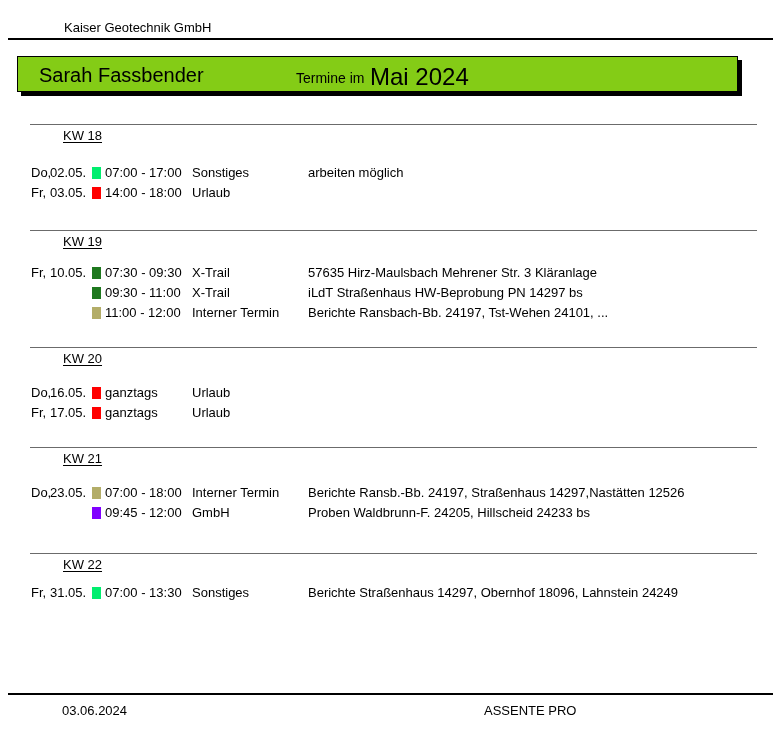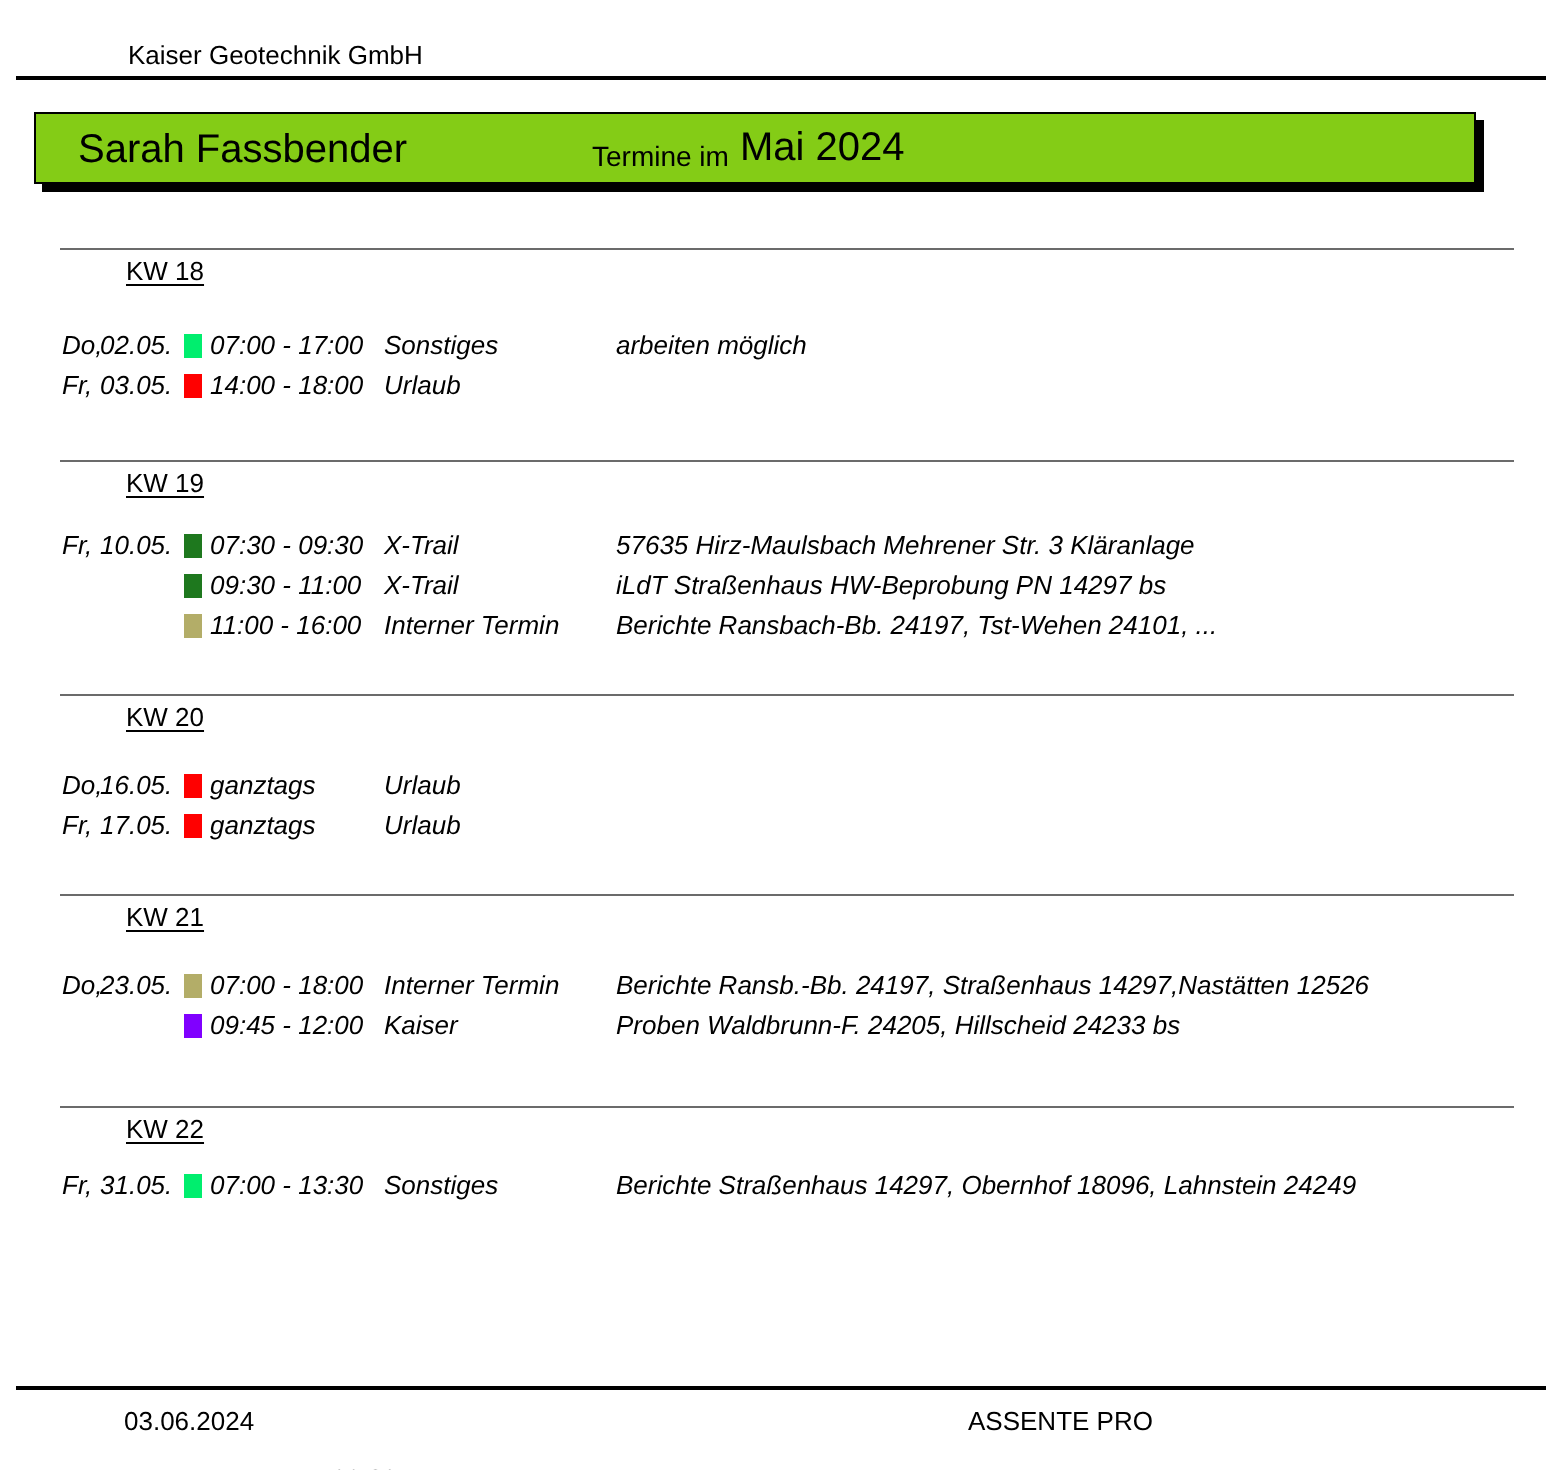--- a/index.html
+++ b/index.html
@@ -14,26 +14,26 @@
   }
   .company { position: absolute; left: 64px; top: 20px; }
   .rule-top { position: absolute; left: 8px; top: 38px; width: 765px; border-top: 2px solid #000; }
 
   .title-box {
     position: absolute; left: 17px; top: 56px; width: 721px; height: 36px;
     border: 1px solid #000; background: #84cc16; box-shadow: 4px 4px 0 #000;
   }
   .person   { position: absolute; left: 21px;  top: 7px;  font-size: 20px; white-space: nowrap; }
   .t-prefix { position: absolute; left: 278px; top: 13px; font-size: 14px; white-space: nowrap; }
-  .t-period { position: absolute; left: 352px; top: 6px;  font-size: 20px; white-space: nowrap; }
+  .t-period { position: absolute; left: 352px; top: 6px;  font-size: 24px; white-space: nowrap; }
 
   .week { position: absolute; left: 0; width: 780px; }
   .week-rule  { position: absolute; left: 30px; top: 0; width: 727px; border-top: 1px solid #6b6b6b; }
   .week-label { position: absolute; left: 33px; top: 4px; text-decoration: underline; text-underline-offset: 2px; margin-left: 30px; }
-  .rows { position: absolute; left: 0; width: 652px; font-style: italic; }
+  .rows { position: absolute; left: 0; width: 652px; }
   .row  { position: relative; height: 20px; }
   .row > span { position: absolute; top: 0; line-height: 20px; white-space: nowrap; }
   .c-day  { left: 31px; }
   .c-date { left: 50px; width: 38px; text-align: left; }
   .row > .sq { top: 4px; left: 92px; width: 9px; height: 12px; }
   .c-time { left: 105px; }
   .c-type { left: 192px; }
   .c-desc { left: 308px; }
 
   .rule-footer { position: absolute; left: 8px; top: 693px; width: 765px; border-top: 2px solid #000; }
@@ -93,21 +93,21 @@
           <span class="c-date"></span>
           <span class="sq" style="background: rgb(30, 120, 30);"></span>
           <span class="c-time">09:30 - 11:00</span>
           <span class="c-type">X-Trail</span>
           <span class="c-desc">iLdT Straßenhaus HW-Beprobung PN 14297 bs</span>
         </div>
         <div class="row">
           <span class="c-day"></span>
           <span class="c-date"></span>
           <span class="sq" style="background: rgb(179, 173, 104);"></span>
-          <span class="c-time">11:00 - 16:00</span>
+          <span class="c-time">11:00 - 12:00</span>
           <span class="c-type">Interner Termin</span>
           <span class="c-desc">Berichte Ransbach-Bb. 24197, Tst-Wehen 24101, ...</span>
         </div>
       </div>
     </div>
     <div class="week" style="top: 347px;">
       <div class="week-rule"></div>
       <div class="week-label">KW 20</div>
       <div class="rows" style="top: 36px;">
         <div class="row">
@@ -138,21 +138,21 @@
           <span class="sq" style="background: rgb(179, 173, 104);"></span>
           <span class="c-time">07:00 - 18:00</span>
           <span class="c-type">Interner Termin</span>
           <span class="c-desc">Berichte Ransb.-Bb. 24197, Straßenhaus 14297,Nastätten 12526</span>
         </div>
         <div class="row">
           <span class="c-day"></span>
           <span class="c-date"></span>
           <span class="sq" style="background: rgb(128, 0, 255);"></span>
           <span class="c-time">09:45 - 12:00</span>
-          <span class="c-type">Kaiser</span>
+          <span class="c-type">GmbH</span>
           <span class="c-desc">Proben Waldbrunn-F. 24205, Hillscheid 24233 bs</span>
         </div>
       </div>
     </div>
     <div class="week" style="top: 553px;">
       <div class="week-rule"></div>
       <div class="week-label">KW 22</div>
       <div class="rows" style="top: 30px;">
         <div class="row">
           <span class="c-day">Fr,</span>

